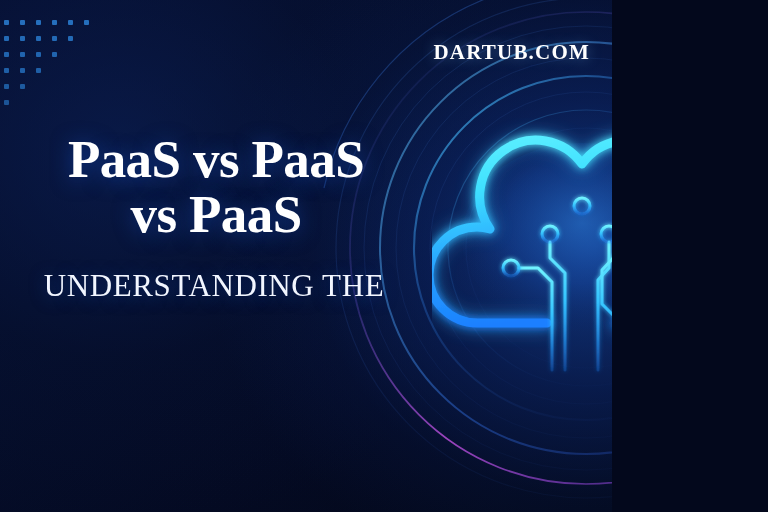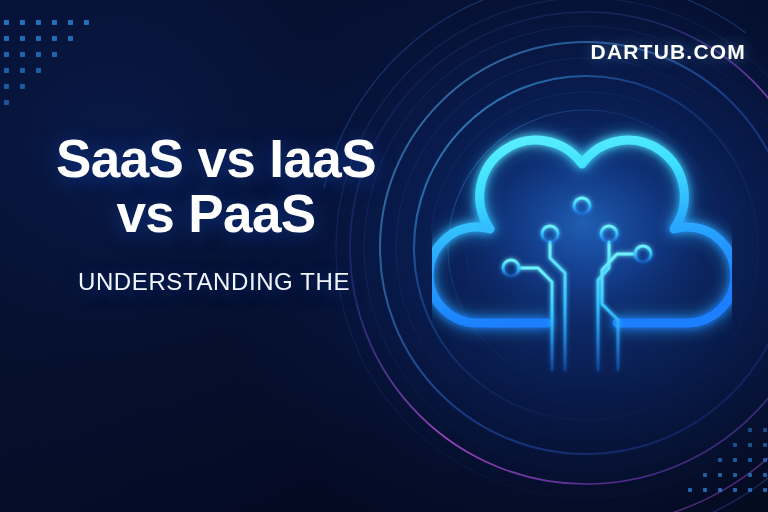--- a/index.html
+++ b/index.html
@@ -2,24 +2,24 @@
 <html><head>
 <meta charset="utf-8">
 <style>
   html, body {
     margin: 0;
     padding: 0;
     background: #03081c;
   }
   #poster {
     position: relative;
-    width: 768px;
+    width: 612px;
     height: 512px;
     overflow: hidden;
-    font-family: Liberation Sans, sans-serif;
+    font-family: Liberation Serif, serif;
     background:
       radial-gradient(ellipse 520px 460px at 595px 246px,
         rgba(30,95,210,0.55) 0%,
         rgba(18,60,160,0.34) 32%,
         rgba(10,34,98,0.18) 55%,
         rgba(5,16,50,0.02) 75%,
         rgba(4,11,36,0) 100%),
       radial-gradient(ellipse 420px 380px at 120px 150px,
         rgba(12,34,92,0.55) 0%,
         rgba(7,20,58,0.25) 55%,
@@ -81,21 +81,21 @@
     font-weight: bold;
     line-height: 1.03;
     letter-spacing: -0.6px;
     margin: 0;
     text-shadow: 0 2px 20px rgba(20,70,170,0.7);
   }
   #headline .hl-line { display: block; }
   #subhead {
     margin: 26px 4px 0 0;
     color: #f2f6ff;
-    font-size: 24px;
+    font-size: 31px;
     font-weight: normal;
     line-height: 1.22;
     letter-spacing: 0.6px;
     text-shadow: 0 2px 16px rgba(20,70,170,0.6);
     text-align: center;
   }
   #subhead .sub-line { display: block; }
 </style>
 </head>
 <body>
@@ -284,21 +284,21 @@
       <circle cx="177" cy="116" r="8"></circle>
       <circle cx="211" cy="136" r="8"></circle>
       <circle cx="79" cy="150" r="8"></circle>
     </g>
   </svg>
 
   <div id="brand">DARTUB.COM</div>
 
   <div id="text-block">
     <h1 id="headline">
-      <span class="hl-line">SaaS vs IaaS</span>
+      <span class="hl-line">PaaS vs PaaS</span>
       <span class="hl-line">vs PaaS</span>
     </h1>
     <h2 id="subhead">
       <span class="sub-line">UNDERSTANDING THE</span>
     </h2>
   </div>
 
 </div>
 
 </body></html>

